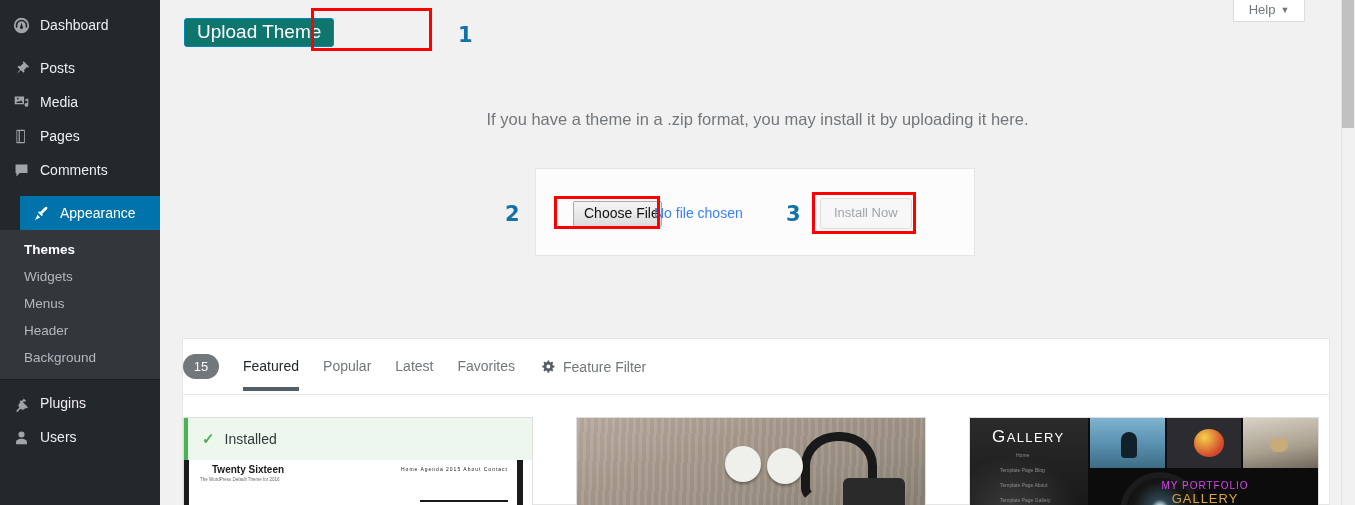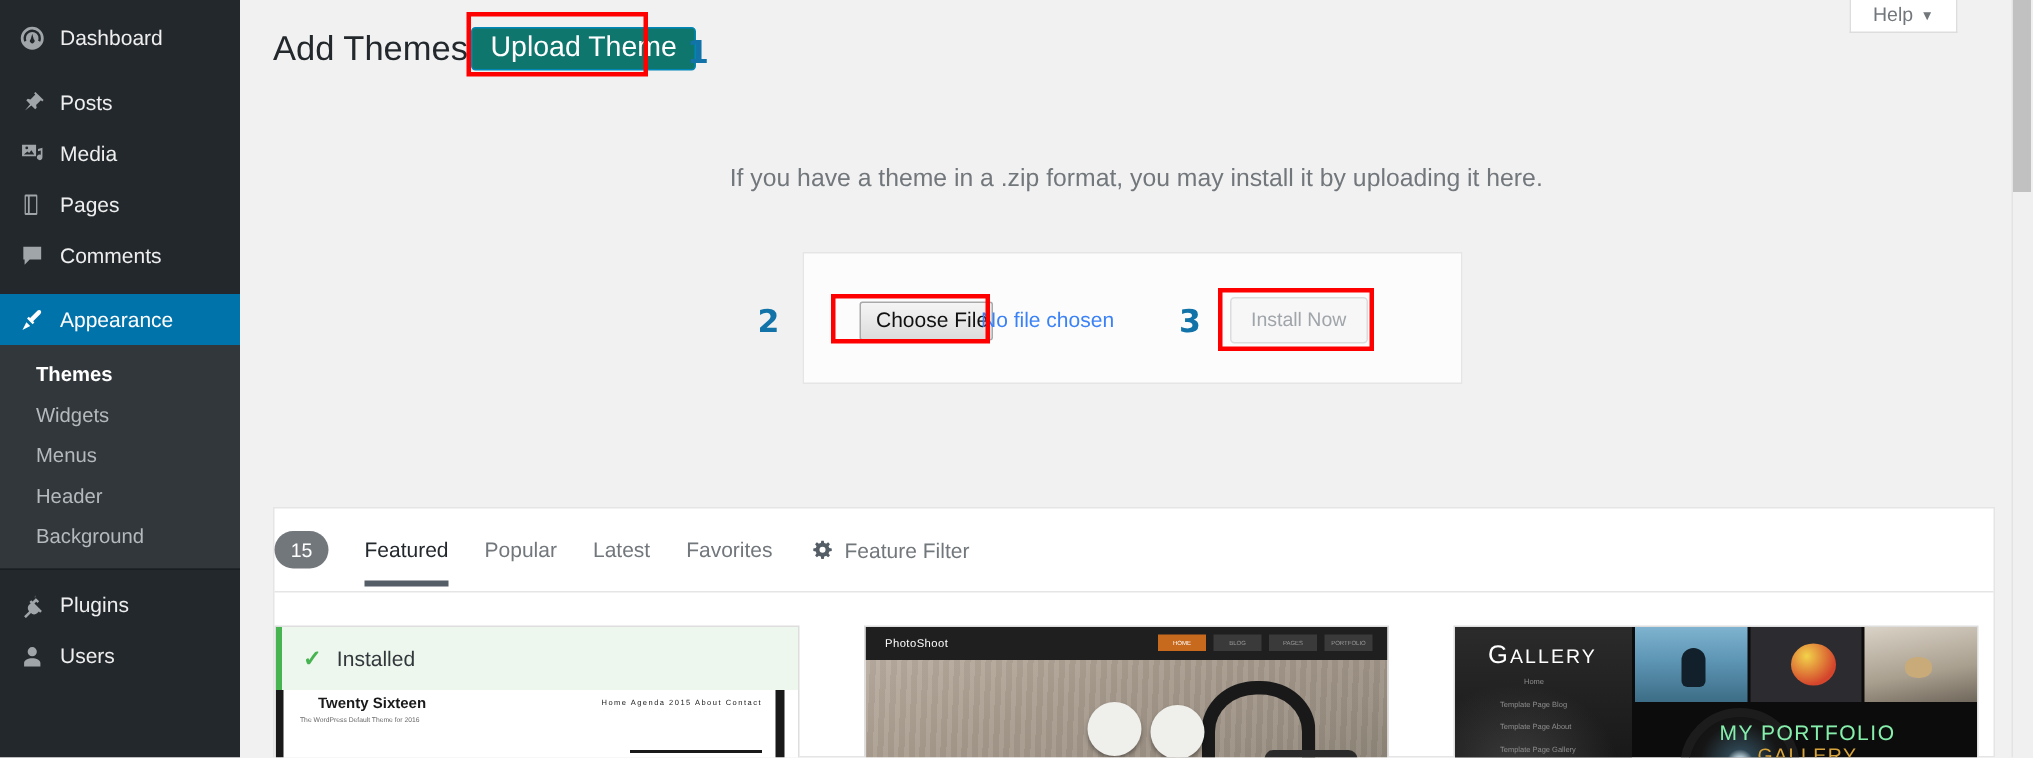--- a/index.html
+++ b/index.html
@@ -27,21 +27,21 @@
     color: #eeeeee;
     font-size: 14px;
     cursor: pointer;
   }
   .menu-item .mi-label { margin-left: 9px; line-height: 1; }
   .menu-item .mi-ico {
     width: 20px; height: 20px;
     display: flex; align-items: center; justify-content: center;
     color: #a0a5aa;
   }
-  .menu-item.active { background: #0073aa; color:#fff; }
+  .menu-item.active { background: #0073aa; color:#fff;margin-left:20px; }
   .menu-item.active .mi-ico { color: #fff; }
   .menu-item.active::after {
     content: ""; position: absolute; right: -8px; top: 50%;
     margin-top: -8px;
     border: 8px solid transparent;
     border-right-color: #f1f1f1;
   }
   .menu-gap { height: 9px; }
   .menu-sep { height: 1px; background:#191e23; margin: 0; }
 
@@ -284,21 +284,21 @@
   .t3-tile.a::after{content:"";position:absolute;left:42%;top:28%;width:16px;height:26px;border-radius:8px 8px 4px 4px;background:#11202a;}
   .t3-tile.b { background:#2b2b30; position:relative;}
   .t3-tile.b::after{content:"";position:absolute;left:36%;top:22%;width:30px;height:28px;border-radius:50%;
      background: radial-gradient(circle at 35% 30%, #f2d34a, #d4452c 70%);}
   .t3-tile.c { background: linear-gradient(170deg,#d9d2c6,#a99f8f 60%, #6f675b); position:relative;}
   .t3-tile.c::after{content:"";position:absolute;left:36%;top:40%;width:18px;height:14px;border-radius:45%;background:#c9ab7a;}
   .t3-lens2 { position:absolute; left:150px; top:54px; width:80px; height:80px; border-radius:50%;
      background: radial-gradient(circle at 50% 45%, #cfe6ef 0 6%, #2d4450 18%, #161616 52%, #0a0a0a 100%);
      border:6px solid #1c1c1c;}
   .t3-port { position:absolute; right:18px; top:62px; text-align:center; width:190px;}
-  .t3-port .l1 { color:#86efac; font-size:14px; letter-spacing:1px;text-align:center;}
+  .t3-port .l1 { color:#d946ef; font-size:10px; letter-spacing:1px;text-align:center;}
   .t3-port .l2 { color:#d8a43c; font-size:13px; letter-spacing:1px;}
 
   
   #scrollbar-track {
     position: absolute; right: 0; top: 0;
     width: 14px; height: 505px;
     background: #f0f0f0;
     border-left: 1px solid #e3e3e3;
     z-index: 40;
   }
@@ -403,21 +403,20 @@
   </div>
 
   <div id="main">
 
     <div id="help-tab">
       <span>Help</span>
       <span class="caret">▼</span>
     </div>
 
     <div id="title-row">
-      <span id="page-title">Add Themes</span>
       <button id="upload-theme-btn">Upload Theme</button>
     </div>
 
     <div class="hl-box" style="left:151px; top:8px; width:121px; height:43px;"></div>
     <div class="step-num" style="left:298px; top:23px;">1</div>
 
     <div id="upload-note">If you have a theme in a .zip format, you may install it by uploading it here.</div>
 
     <div id="upload-panel">
       <button id="choose-file-btn">Choose File</button>
@@ -465,29 +464,20 @@
             <div class="t1-title">Twenty Sixteen</div>
             <div class="t1-sub">The WordPress Default Theme for 2016</div>
             <div class="t1-nav">Home   Agenda 2015   About   Contact</div>
             <div class="t1-rule"></div>
             <div class="t1-post">Come Sail Away with Me</div>
           </div>
         </div>
 
         <div class="theme-card c2">
           <div class="t2-shot">
-            <div class="t2-bar">
-              <span class="t2-logo">PhotoShoot</span>
-              <span class="t2-menu">
-                <span class="on">HOME</span>
-                <span>BLOG</span>
-                <span>PAGES</span>
-                <span>PORTFOLIO</span>
-              </span>
-            </div>
             <div class="t2-hero">
               <div class="t2-strap"></div>
               <div class="t2-lens"></div>
               <div class="t2-cups">
                 <div class="t2-cup" style="left:0;top:0;"></div>
                 <div class="t2-cup" style="left:42px;top:2px;"></div>
 
               </div>
 
             </div>

